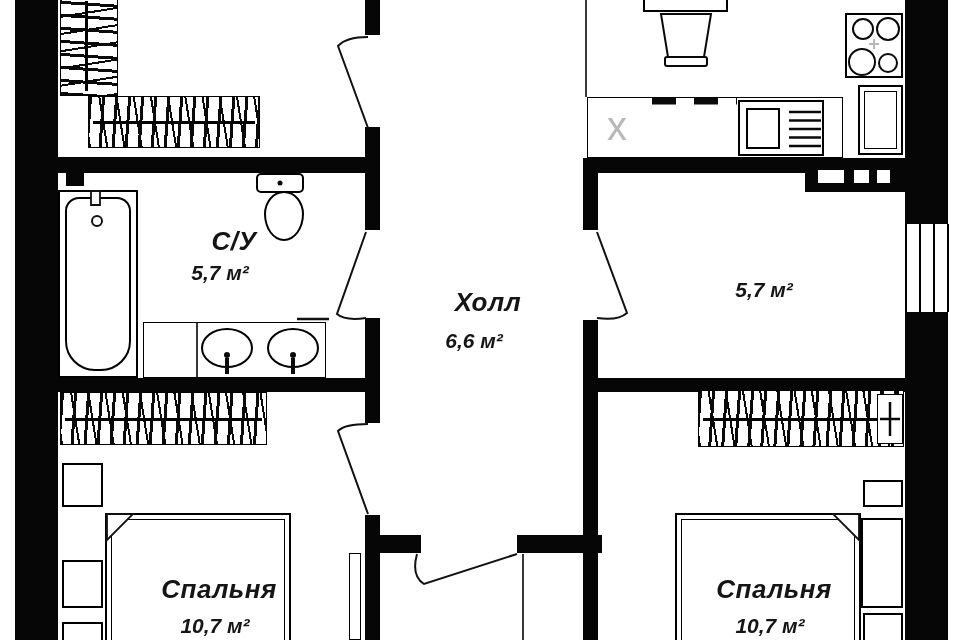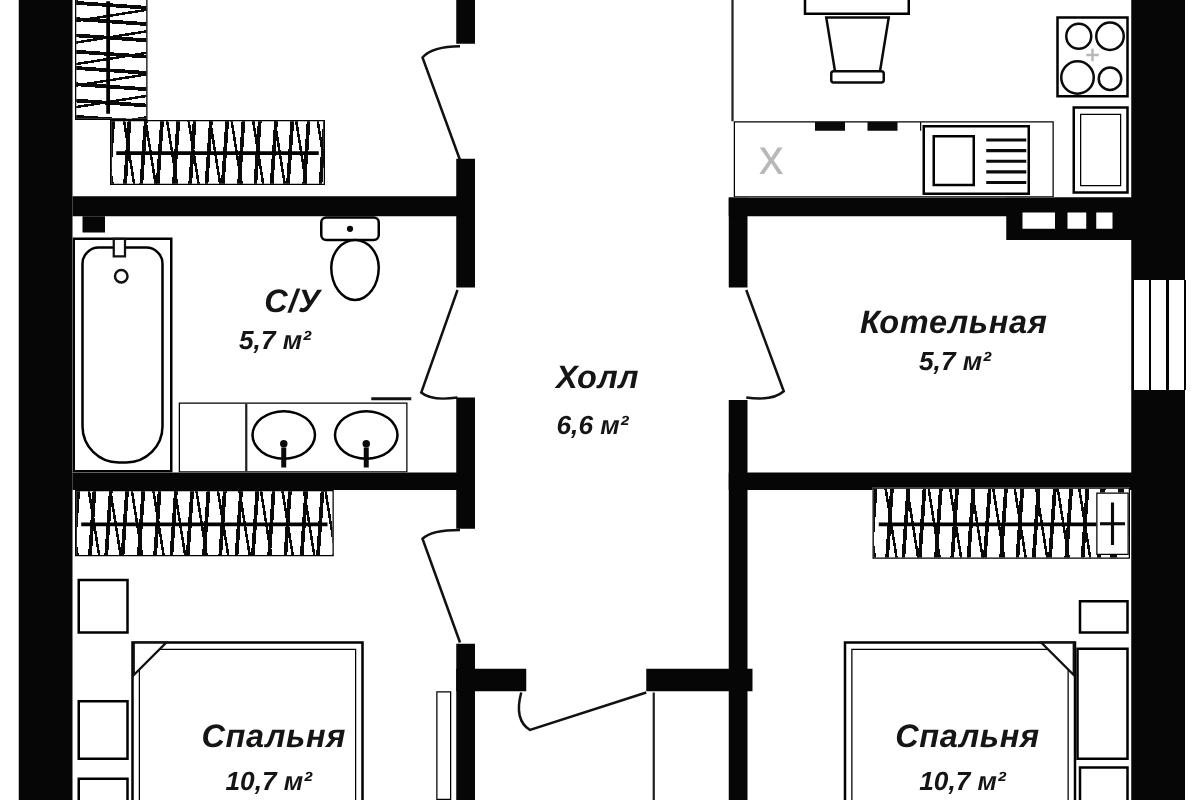--- a/index.html
+++ b/index.html
@@ -171,24 +171,23 @@
 
     <g fill="#fff" stroke="#0a0a0a" stroke-width="2">
       <polygon points="661,14 711,14 704,57 668,57"></polygon>
       <rect x="665" y="57" width="42" height="9" rx="2"></rect>
     </g>
   </svg>
 
   <div class="lbl name" style="left:234px;top:241px;">С/У</div>
   <div class="lbl area" style="left:220px;top:273px;">5,7 м²</div>
 
-  <div class="lbl name" style="left:478px;top:302px;font-style:italic;">Холл</div>
+  <div class="lbl name" style="left:488px;top:302px;font-style:italic;">Холл</div>
   <div class="lbl area" style="left:474px;top:341px;">6,6 м²</div>
 
-  <div class="lbl name" style="left:763px;top:258px;">Котельная</div>
   <div class="lbl area" style="left:764px;top:290px;">5,7 м²</div>
 
   <div class="lbl name" style="left:219px;top:589px;">Спальня</div>
   <div class="lbl area" style="left:215px;top:626px;">10,7 м²</div>
 
   <div class="lbl name" style="left:774px;top:589px;">Спальня</div>
   <div class="lbl area" style="left:770px;top:626px;">10,7 м²</div>
 
 </div>
 

